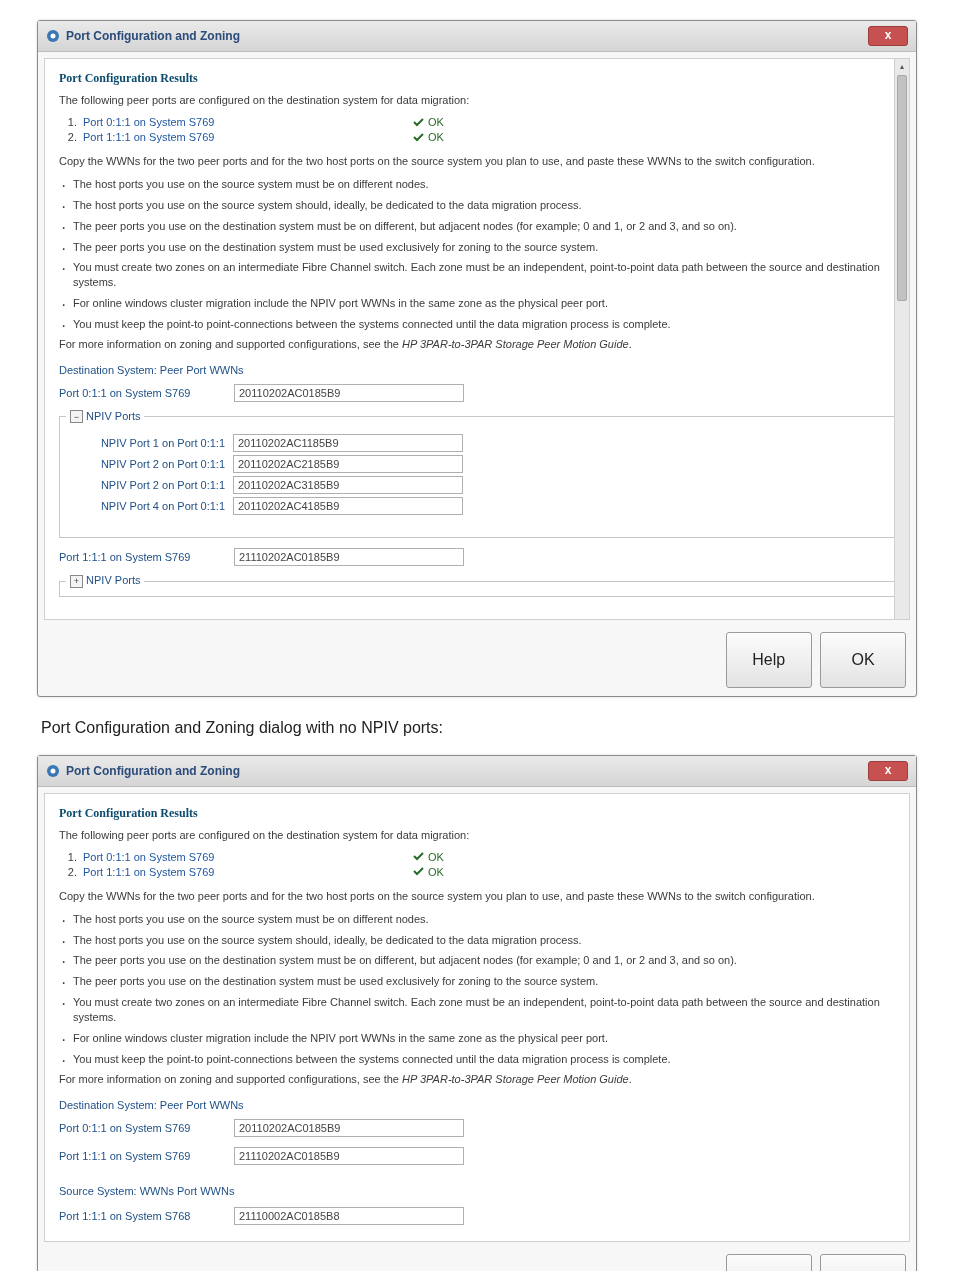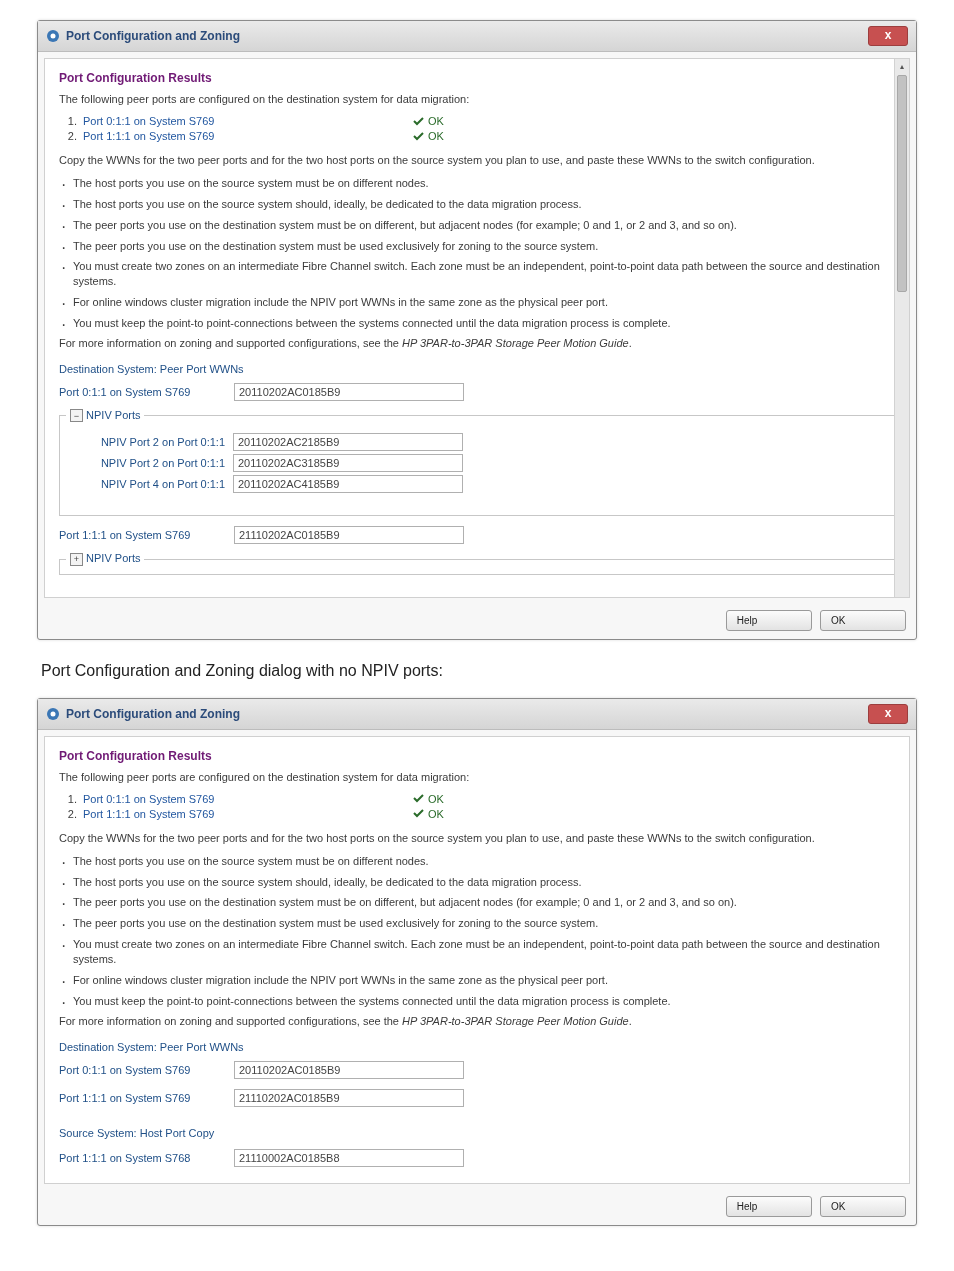--- a/index.html
+++ b/index.html
@@ -60,24 +60,25 @@
     background: #fff;
     margin: 6px;
     border: 1px solid #d0d0d0;
     padding: 12px 14px;
     font-family: Verdana, Geneva, sans-serif;
     font-size: 11px;
     color: #3b3b3b;
     position: relative;
   }
   .section-heading {
-    color: #701a75;
+    color: #0c4a6e;
     font-weight: bold;
     font-size: 12px;
     margin-bottom: 8px;
+    font-family: Liberation Serif, serif;
   }
   .plain-para {
     margin: 6px 0 10px 0;
   }
   .port-list {
     margin: 0 0 12px 0;
   }
   .port-row {
     display: flex;
     align-items: center;
@@ -206,25 +207,25 @@
   }
   .button-bar {
     text-align: right;
     padding: 6px 10px 8px 0;
   }
   .dlg-button {
     display: inline-block;
     min-width: 64px;
     border: 1px solid #9a9a9a;
     background: linear-gradient(#fcfcfc,#e3e3e3);
-    padding: 4px 10px;
+    padding: 18px 10px;
     border-radius: 3px;
-    text-align: left;
+    text-align: center;
     margin-left: 5px;
-    font-size: 10px;
+    font-size: 16px;
     color: #222;
   }
   .caption-between {
     font-size: 16px;
     color: #222;
     margin: 22px 4px 18px 4px;
   }
 </style>
 </head>
 <body>
@@ -303,20 +304,24 @@
         <span class="kv-label">Port 0:1:1 on System S769</span>
         <input class="kv-input" value="20110202AC0185B9" style="">
       </div>
 
       <fieldset class="fieldset">
         <legend class="fieldset-legend">
           <span class="sq-toggle">−</span>
           <span>NPIV Ports</span>
         </legend>
         <div class="fieldset-row">
+          <span class="fieldset-label">NPIV Port 1 on Port 0:1:1</span>
+          <input class="kv-input" value="20110202AC1185B9" style="">
+        </div>
+        <div class="fieldset-row">
           <span class="fieldset-label">NPIV Port 2 on Port 0:1:1</span>
           <input class="kv-input" value="20110202AC2185B9" style="">
         </div>
         <div class="fieldset-row">
           <span class="fieldset-label">NPIV Port 2 on Port 0:1:1</span>
           <input class="kv-input" value="20110202AC3185B9" style="">
         </div>
         <div class="fieldset-row">
           <span class="fieldset-label">NPIV Port 4 on Port 0:1:1</span>
           <input class="kv-input" value="20110202AC4185B9" style="">
@@ -409,21 +414,21 @@
 
       <div class="kv-row">
         <span class="kv-label">Port 0:1:1 on System S769</span>
         <input class="kv-input" value="20110202AC0185B9" style="">
       </div>
       <div class="kv-row" style="margin-top:10px;">
         <span class="kv-label">Port 1:1:1 on System S769</span>
         <input class="kv-input" value="21110202AC0185B9" style="">
       </div>
 
-      <div class="sub-heading" style="margin-top:20px;">Source System: Host Port Copy</div>
+      <div class="sub-heading" style="margin-top:20px;">Source System: WWNs Port WWNs</div>
 
       <div class="kv-row" style="margin-top:10px;">
         <span class="kv-label">Port 1:1:1 on System S768</span>
         <input class="kv-input" value="21110002AC0185B8" style="">
       </div>
     </div>
 
     <div class="button-bar">
       <span class="dlg-button">Help</span>
       <span class="dlg-button">OK</span>

